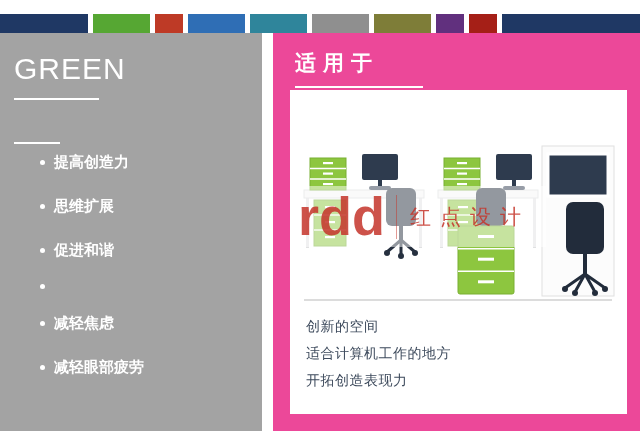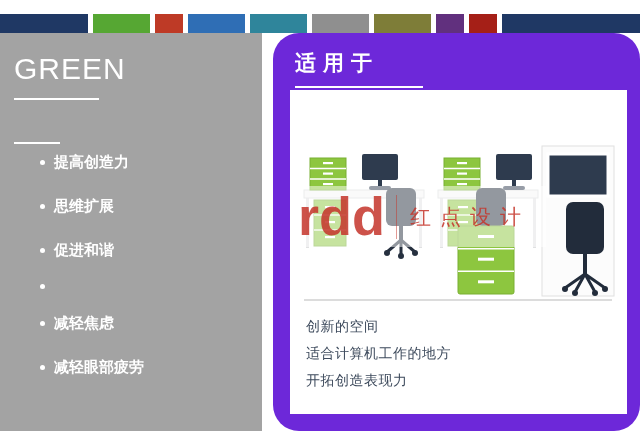--- a/index.html
+++ b/index.html
@@ -91,21 +91,21 @@
           </li>
         <li>
             <span class="bullet-dot"></span>
             <span>减轻眼部疲劳</span>
           </li>
       </ul>
     </aside>
 
     <div class="gap-col"></div>
 
-    <section class="panel" style="background: #6d28d9; border-radius: 26px;">
+    <section class="panel" style="background: #ec4899;">
       <h2 class="section-title">适用于</h2>
       <div class="section-underline"></div>
 
       <div class="card">
 
         <svg class="illustration" width="336" height="224" viewBox="0 0 336 224" aria-hidden="true">
 
           <line x1="14" y1="210" x2="322" y2="210" stroke="#D0D0D0" stroke-width="1.5"></line>
 
           <rect x="16" y="108" width="3" height="50" fill="#E0E1E2"></rect>

